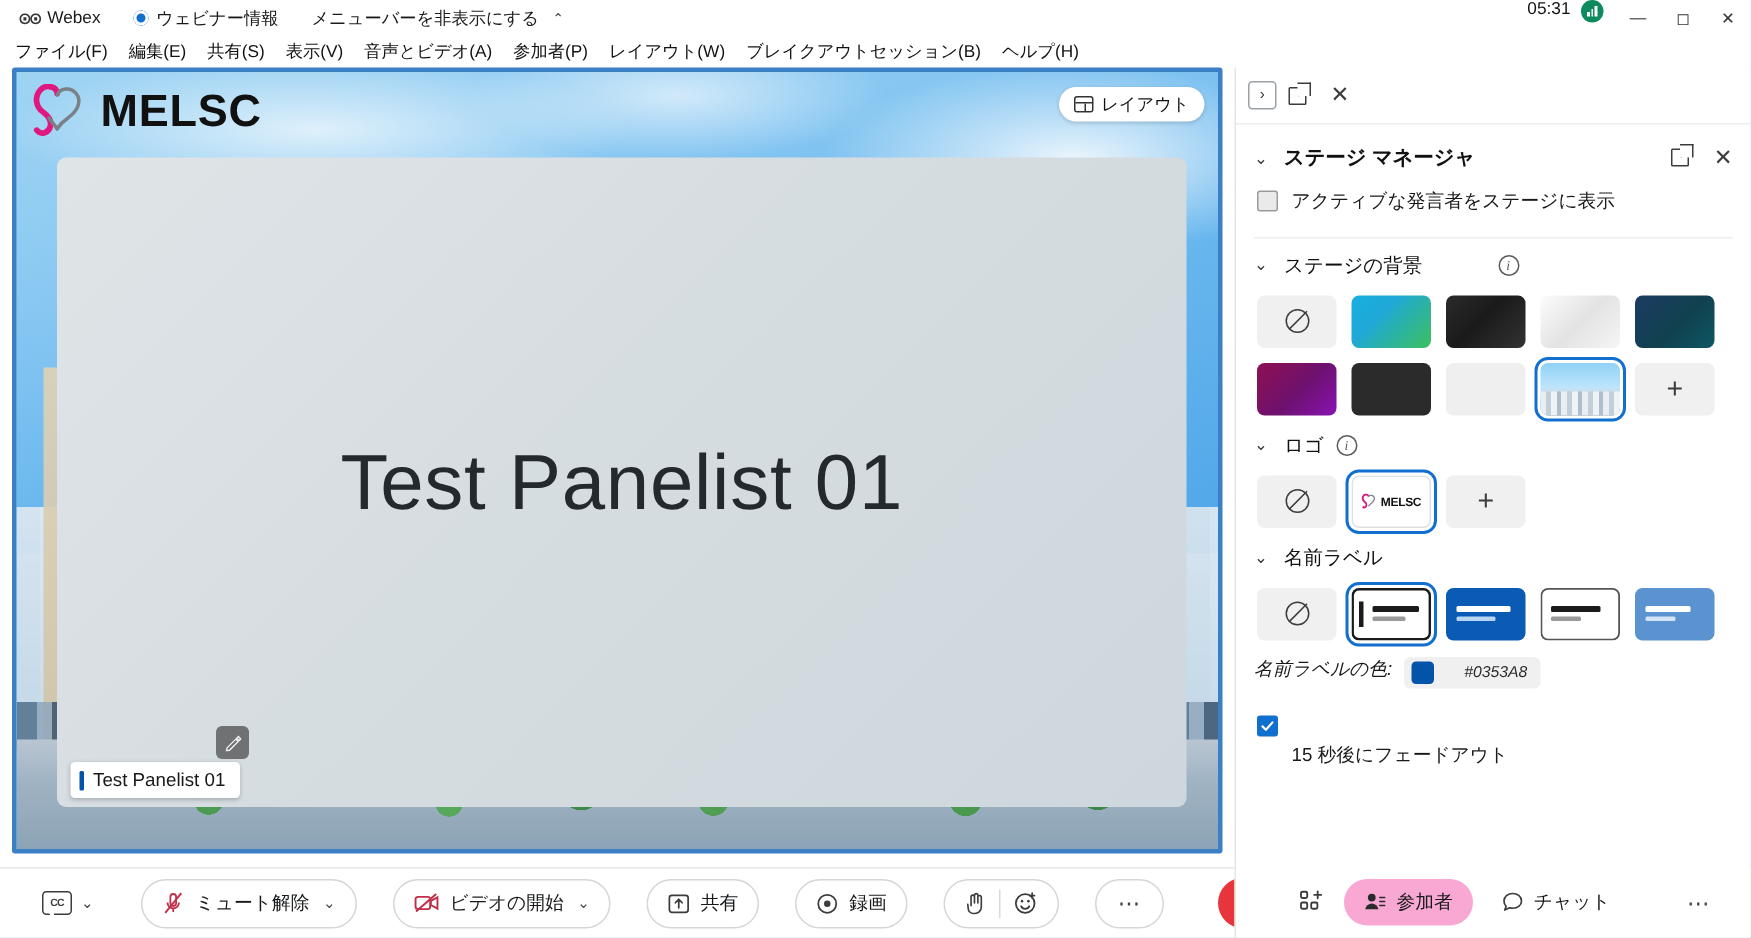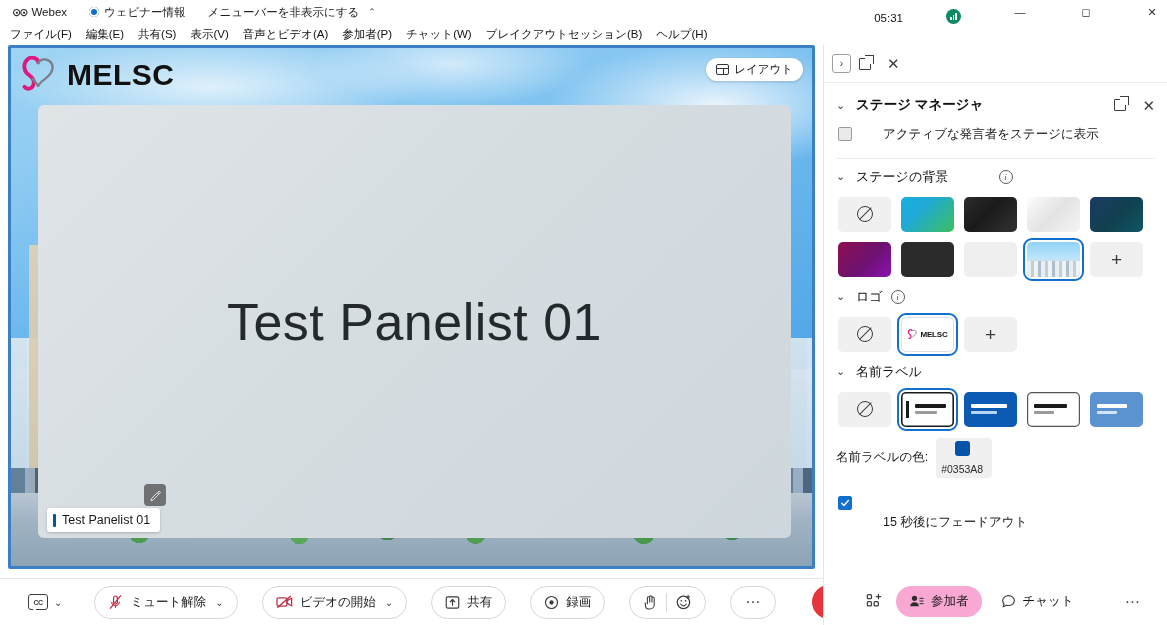--- a/index.html
+++ b/index.html
@@ -15,21 +15,21 @@
     position: absolute; top: 0; left: 0; width: 1167px; height: 24px;
     background: #fff; display: flex; align-items: center;
   }
   .tb-brand { display: flex; align-items: center; gap: 5px; margin-left: 12px; }
   .tb-brand-glyph { font-size: 11px; color: #333; letter-spacing: -2px; font-weight: bold; }
   .tb-brand-text { font-size: 11.5px; color: #1a1a1a; }
   .tb-item { display: flex; align-items: center; gap: 5px; margin-left: 22px; font-size: 11.5px; color: #1a1a1a; }
   .tb-dot { width: 10px; height: 10px; border-radius: 50%; background: #1170cf; display:inline-block;
             box-shadow: inset 0 0 0 2px #fff, inset 0 0 0 3px #1170cf; }
   .tb-caret { font-size: 9px; color: #444; margin-left: 4px; }
-  .tb-right { position: absolute; right: 0; top: 0; height: 24px; display: flex; align-items: flex-end; gap: 36px; }
+  .tb-right { position: absolute; right: 0; top: 0; height: 24px; display: flex; align-items: flex-start; }
   .tb-time { font-size: 11.5px; color: #111; }
   .tb-sig { width: 15px; height: 15px; border-radius: 50%; background: #0e8a5f; margin-left: 7px;
             display:flex; align-items:flex-end; justify-content:center; gap:1px; padding-bottom:4px;}
   .tb-sig i { display:block; width:1.6px; background:#fff; }
   .tb-sig i:nth-child(1){height:3px;} .tb-sig i:nth-child(2){height:5px;} .tb-sig i:nth-child(3){height:7px;}
   .win-btn { width: 30px; height: 24px; display: flex; align-items: center; justify-content: center;
              font-size: 11px; color: #333; }
   .win-btn.mini { margin-left: 8px; }
 
   
@@ -194,21 +194,21 @@
   .info-icn { width: 14px; height: 14px; border-radius: 50%; border: 1.2px solid #5a5a5a;
               font-size: 9px; color:#5a5a5a; display:flex;align-items:center;justify-content:center;
               font-family:"Liberation Serif", serif; font-style: italic;}
   .sec-head.sub { padding: 9px 12px 7px 12px; }
   .sec-head.sub .sec-title { font-weight: normal; font-size: 13px; }
 
   .chk-row { display: flex; align-items: center; gap: 9px; padding: 2px 12px 10px 14px; }
   .chkbox { width: 14px; height: 14px; border: 1.3px solid #9a9a9a; border-radius: 2px; background:#eaeaea; flex:none;}
   .chkbox.on { background: #1170cf; border-color: #1170cf; display:flex;align-items:center;justify-content:center;}
   .chkbox.on svg { display:block; }
-  .chk-text { font-size: 12.5px; color: #17191b; line-height: 1.5; margin-left: 22px; }
+  .chk-text { font-size: 12.5px; color: #17191b; line-height: 1.5; }
   .divider-line { height: 1px; background: #ececec; margin: 4px 12px 0 12px; }
 
   .thumb-grid { display: flex; flex-wrap: wrap; gap: 10px; padding: 4px 12px 2px 14px; }
   .thumb { width: 53px; height: 35px; border-radius: 5px; background: #f0f0f0; position: relative;
            display:flex;align-items:center;justify-content:center; }
   .thumb.sel { outline: 2px solid #1170cf; outline-offset: 2px; }
   .no-icn { width: 16px; height: 16px; border-radius: 50%; border: 1.4px solid #3c3c3c; position: relative; }
   .no-icn:after { content:''; position:absolute; left:-1px; top: 6px; width:17px; height:1.4px;
                   background:#3c3c3c; transform: rotate(-45deg);}
   .plus-icn { font-size: 19px; color: #3c3c3c; line-height: 1; font-weight: 300; }
@@ -241,24 +241,24 @@
   .nl .bar { height:4px; background:#1a1a1a; border-radius:1px; }
   .nl .bar2 { height:3px; background:#9a9a9a; border-radius:1px; }
   .nl-a { position:relative; }
   .nl-a:before { content:''; position:absolute; left:5px; top:9px; bottom:9px; width:2.5px; background:#1a1a1a;}
   .nl-b { background:#0b5bb5; box-shadow:none; }
   .nl-b .bar { background:#fff; } .nl-b .bar2 { background:#b7d5f3; }
   .nl-c { background:#fff; box-shadow: inset 0 0 0 1.2px #555; }
   .nl-d { background:#5b92d0; box-shadow:none; }
   .nl-d .bar { background:#fff; } .nl-d .bar2 { background:#d2e4f6; }
 
-  .color-row { display: flex; align-items: center; gap: 8px; padding: 9px 12px 4px 12px; }
+  .color-row { display: flex; align-items: flex-start; gap: 8px; padding: 9px 12px 4px 12px; font-style: italic; }
   .color-label { font-size: 12.5px; color: #17191b; }
   .color-chip-wrap { background:#f0f0f0; border-radius: 4px; display:flex; align-items:center;
-                     gap: 7px; padding: 3px 9px 3px 5px; flex-direction: column; }
+                     gap: 20px; padding: 3px 9px 3px 5px; }
   .color-sq { width: 15px; height: 15px; border-radius: 3px; }
   .color-hex { font-size: 10.5px; color: #2b2b2b; }
 
   .sync-btn {
     position: absolute; right: 12px; bottom: 54px;
     background: #1a1a1a; color: #fff; border-radius: 14px;
     height: 23px; display: flex; align-items: center; padding: 0 12px;
     font-size: 11.5px; font-weight: bold;
   }
 
@@ -303,21 +303,21 @@
   </div>
 </div>
 
 <div class="menubar">
   <span class="menu-item">ファイル(F)</span>
   <span class="menu-item">編集(E)</span>
   <span class="menu-item">共有(S)</span>
   <span class="menu-item">表示(V)</span>
   <span class="menu-item">音声とビデオ(A)</span>
   <span class="menu-item">参加者(P)</span>
-  <span class="menu-item">チャット(W)</span>
+  <span class="menu-item">レイアウト(W)</span>
   <span class="menu-item">ブレイクアウトセッション(B)</span>
   <span class="menu-item">ヘルプ(H)</span>
 </div>
 
 <div class="stage-wrap">
   <div class="stage">
     <div class="stage-bg">
       <div class="sky"></div>
       <div class="skyline"></div>
       <div class="tower-left"></div>

